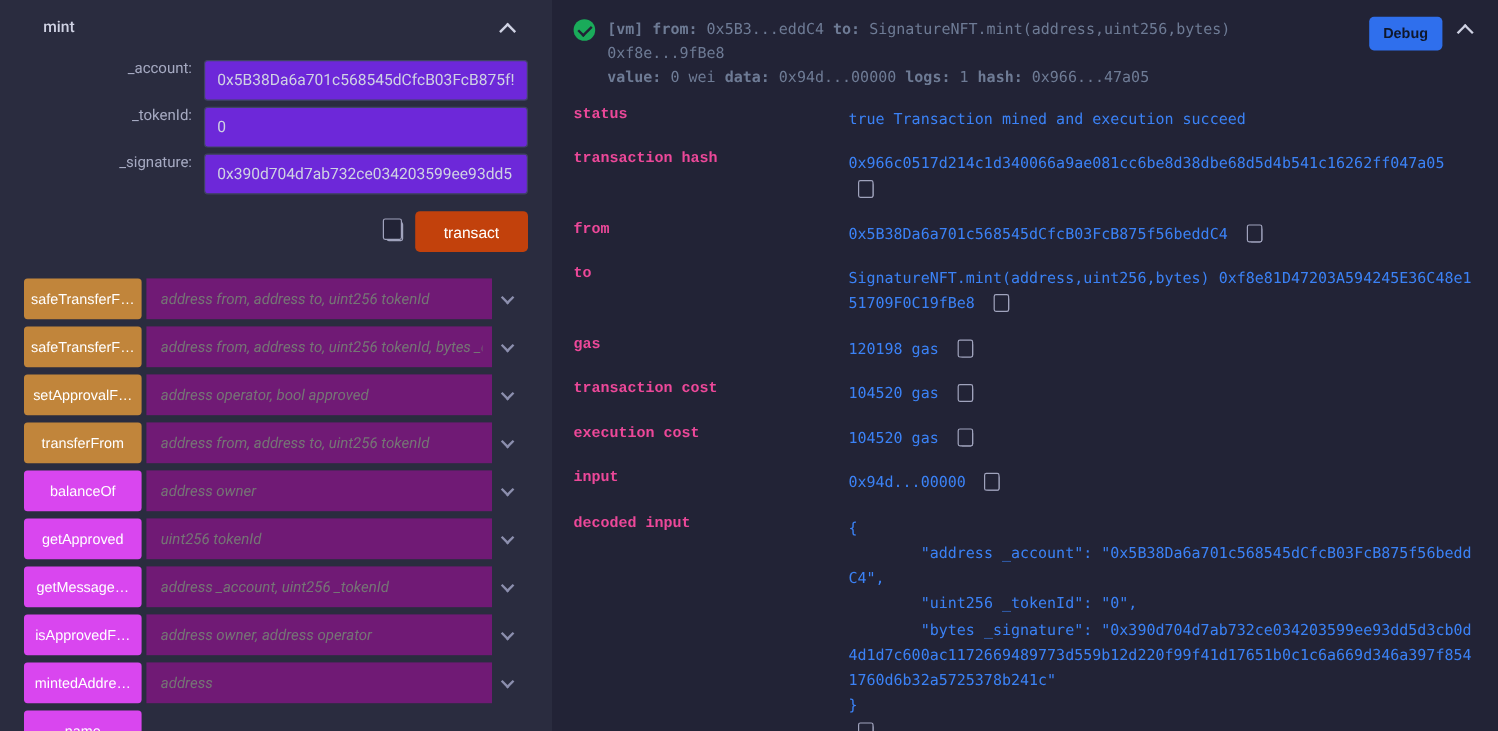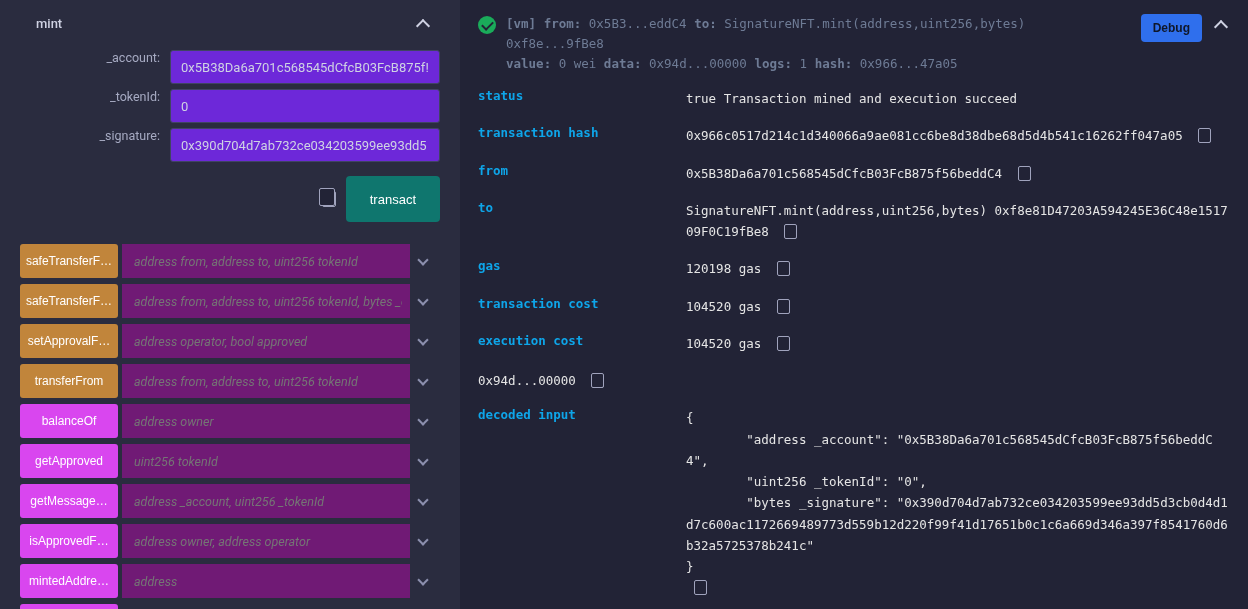--- a/index.html
+++ b/index.html
@@ -26,21 +26,21 @@
 
 .param-row { display:flex; margin:5px 0; }
 .param-label { width:150px;text-align:right;padding-right:10px;color:#a6aac2;font-size:12.5px; }
 .param-input { flex:1;background:#6d28d9;border:1px solid #404463;border-radius:3px;height:34px;color:#cfd2e3;padding:0 10px;font-size:13px;outline:none;font-family:inherit; }
 
 .actions-row { display:flex;justify-content:flex-end;align-items:center;gap:10px;margin:14px 0 22px 0; }
 .copy-icn { width:14px;height:16px;border:1.5px solid #a0a3bd;border-radius:2px;position:relative;cursor:pointer; }
 .copy-icn:before{content:"";position:absolute;width:14px;height:16px;border:1.5px solid #a0a3bd;border-radius:2px;top:-4px;left:-4px;background:#222336;}
 .copy-icn.small{width:11px;height:13px;}
 .copy-icn.small:before{width:11px;height:13px;top:-3px;left:-3px;}
-.btn-transact { background:#0f766e;color:#fff;border:none;border-radius:4px;height:46px;padding:0 24px;font-size:13px;cursor:pointer; }
+.btn-transact { background:#c2410c;color:#fff;border:none;border-radius:4px;height:34px;padding:0 24px;font-size:13px;cursor:pointer; }
 
 
 .fn-row { display:flex; align-items:stretch; margin:6px 0; height:34px; }
 .fn-btn { width:98px;border:none;border-radius:3px;color:#fff;font-size:12px;padding:0 0;text-align:center;cursor:pointer;overflow:hidden;white-space:nowrap;text-overflow:ellipsis;font-weight:500; }
 .orange { background:#c1853b; }
 .blue { background:#d946ef; }
 .fn-input-wrap { flex:1; background:#701a75; display:flex; align-items:center; padding:0 8px 0 12px; margin-left:4px; border-radius:0; color:#8c8fae;}
 .fn-input-wrap input { background:transparent;border:none;outline:none;color:#8c8fae;width:100%;font-size:12.5px;font-family:inherit;font-style:italic; }
 .fn-expand { width:28px;display:flex;align-items:center;justify-content:center;cursor:pointer;margin-left:2px; }
 .fn-expand .chev-down{ border-color:#8c8fae; width:8px;height:8px; }
@@ -50,22 +50,22 @@
 .ok-circle { width:18px;height:18px;border-radius:50%;background:#1aab5a;flex-shrink:0;margin-top:2px;display:flex;align-items:center;justify-content:center; }
 .ok-circle:after{content:"";width:5px;height:9px;border-right:2px solid #222336;border-bottom:2px solid #222336;transform:rotate(45deg);margin-top:-2px;}
 .term-summary { flex:1; color:#8492a6; line-height:1.6; }
 .term-summary .kw{color:#6e7b95;font-weight:bold;}
 .term-summary .val{color:#6e7b95;}
 .btn-debug { background:#2f6fed;color:#0f172a;border:none;border-radius:4px;height:28px;padding:0 12px;font-size:12px;font-weight:600;cursor:pointer;flex-shrink:0; }
 .collapse-chev { width:10px;height:10px;border-left:2px solid #cfd2e3;border-top:2px solid #cfd2e3;transform:rotate(45deg);cursor:pointer;margin-top:8px;margin-left:4px;margin-right:4px; }
 
 
 .detail-row { display:flex; align-items:flex-start; margin:10px 0 16px 0; }
-.detail-key { width:208px; flex-shrink:0; color:#0ea5e9; font-weight:bold; }
-.detail-val { flex:1; color:#e5e5e5; word-break:break-all; line-height:1.7; }
+.detail-key { width:208px; flex-shrink:0; color:#ec4899; font-weight:bold;font-family:Liberation Mono, monospace; }
+.detail-val { flex:1; color:#3b82f6; word-break:break-all; line-height:1.7;margin-left:21px; }
 .detail-val .copy-icn { display:inline-block; vertical-align:middle; margin-left:10px;}
 .detail-val .copy-icn:before{background:#222336;}
 pre { white-space:pre-wrap; word-break:break-all; font-family:inherit; }
 </style>
 </head>
 <body>
 
 <div class="left">
 
   <div class="expanded-header">
@@ -228,20 +228,21 @@
       </div>
       <div class="detail-row">
         <div class="detail-key">transaction cost</div>
         <div class="detail-val">104520 gas <span class="copy-icn small"></span></div>
       </div>
       <div class="detail-row">
         <div class="detail-key">execution cost</div>
         <div class="detail-val">104520 gas <span class="copy-icn small"></span></div>
       </div>
       <div class="detail-row">
+        <div class="detail-key">input</div>
         <div class="detail-val">0x94d...00000 <span class="copy-icn small"></span></div>
       </div>
       <div class="detail-row">
         <div class="detail-key">decoded input</div>
         <div class="detail-val"><pre>{
         "address _account": "0x5B38Da6a701c568545dCfcB03FcB875f56beddC4",
         "uint256 _tokenId": "0",
         "bytes _signature": "0x390d704d7ab732ce034203599ee93dd5d3cb0d4d1d7c600ac1172669489773d559b12d220f99f41d17651b0c1c6a669d346a397f8541760d6b32a5725378b241c"
 }</pre> <span class="copy-icn small"></span></div>
       </div>

